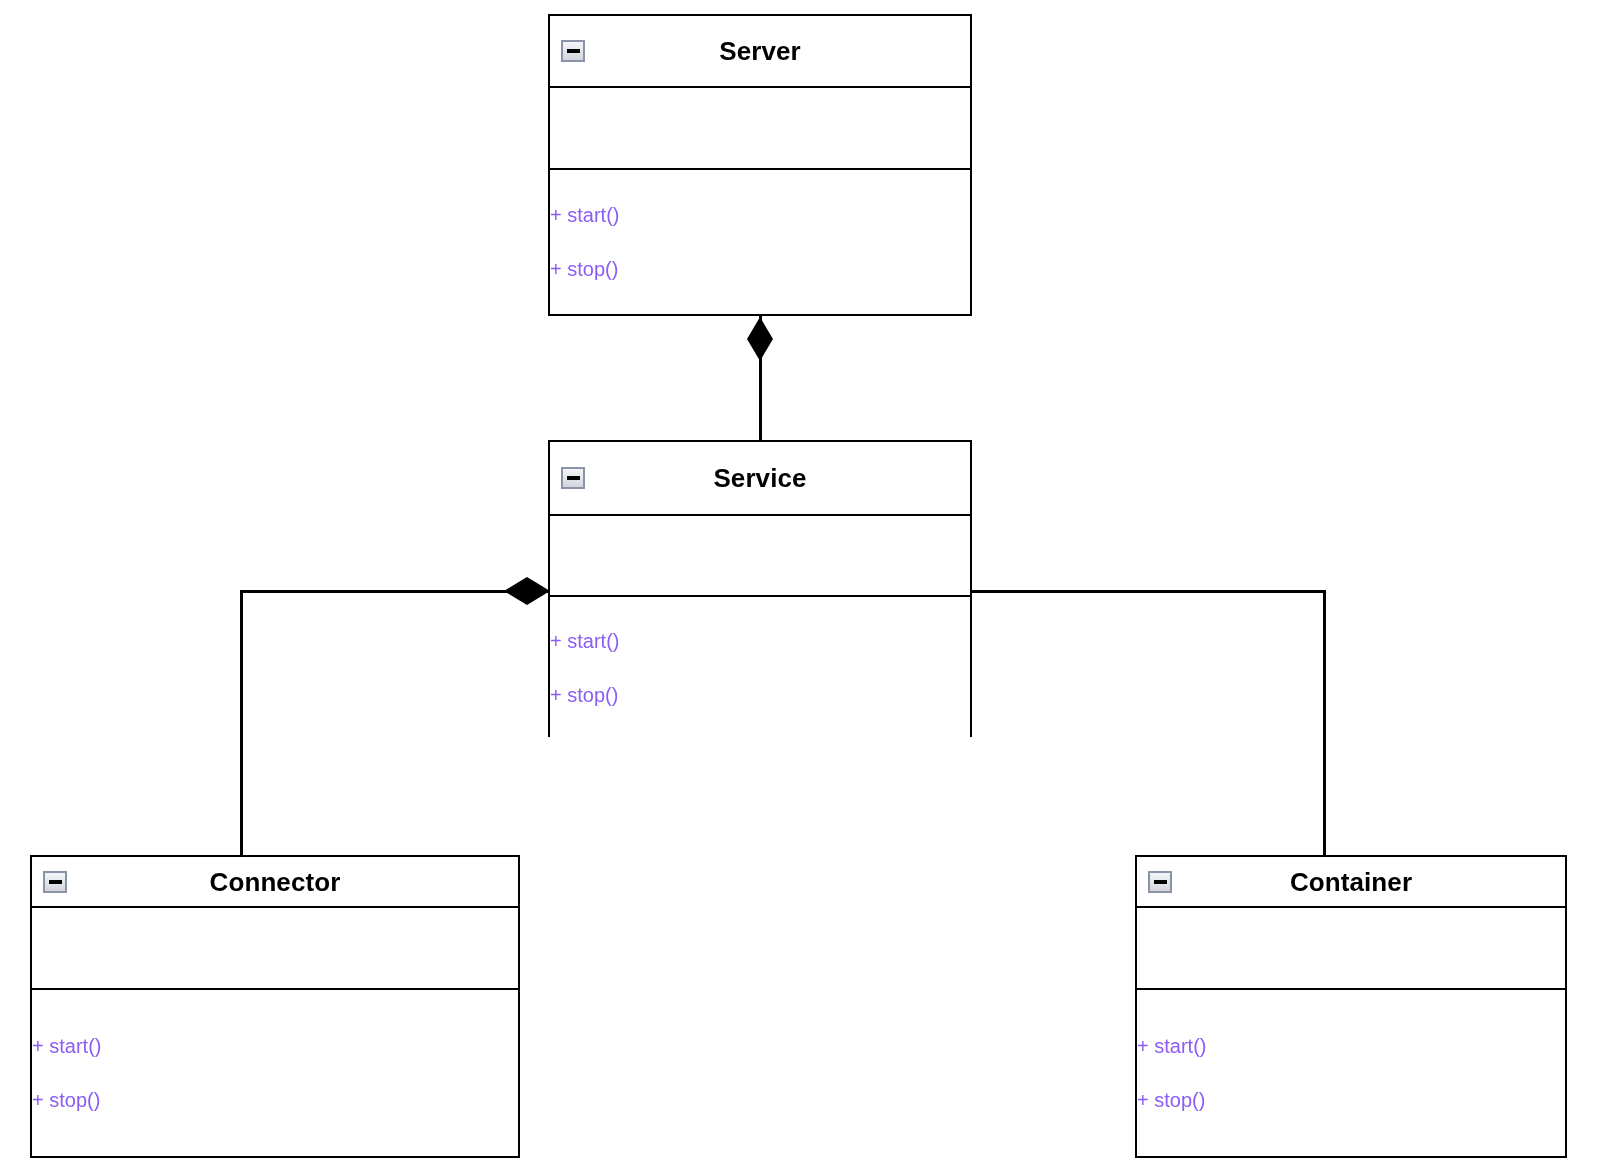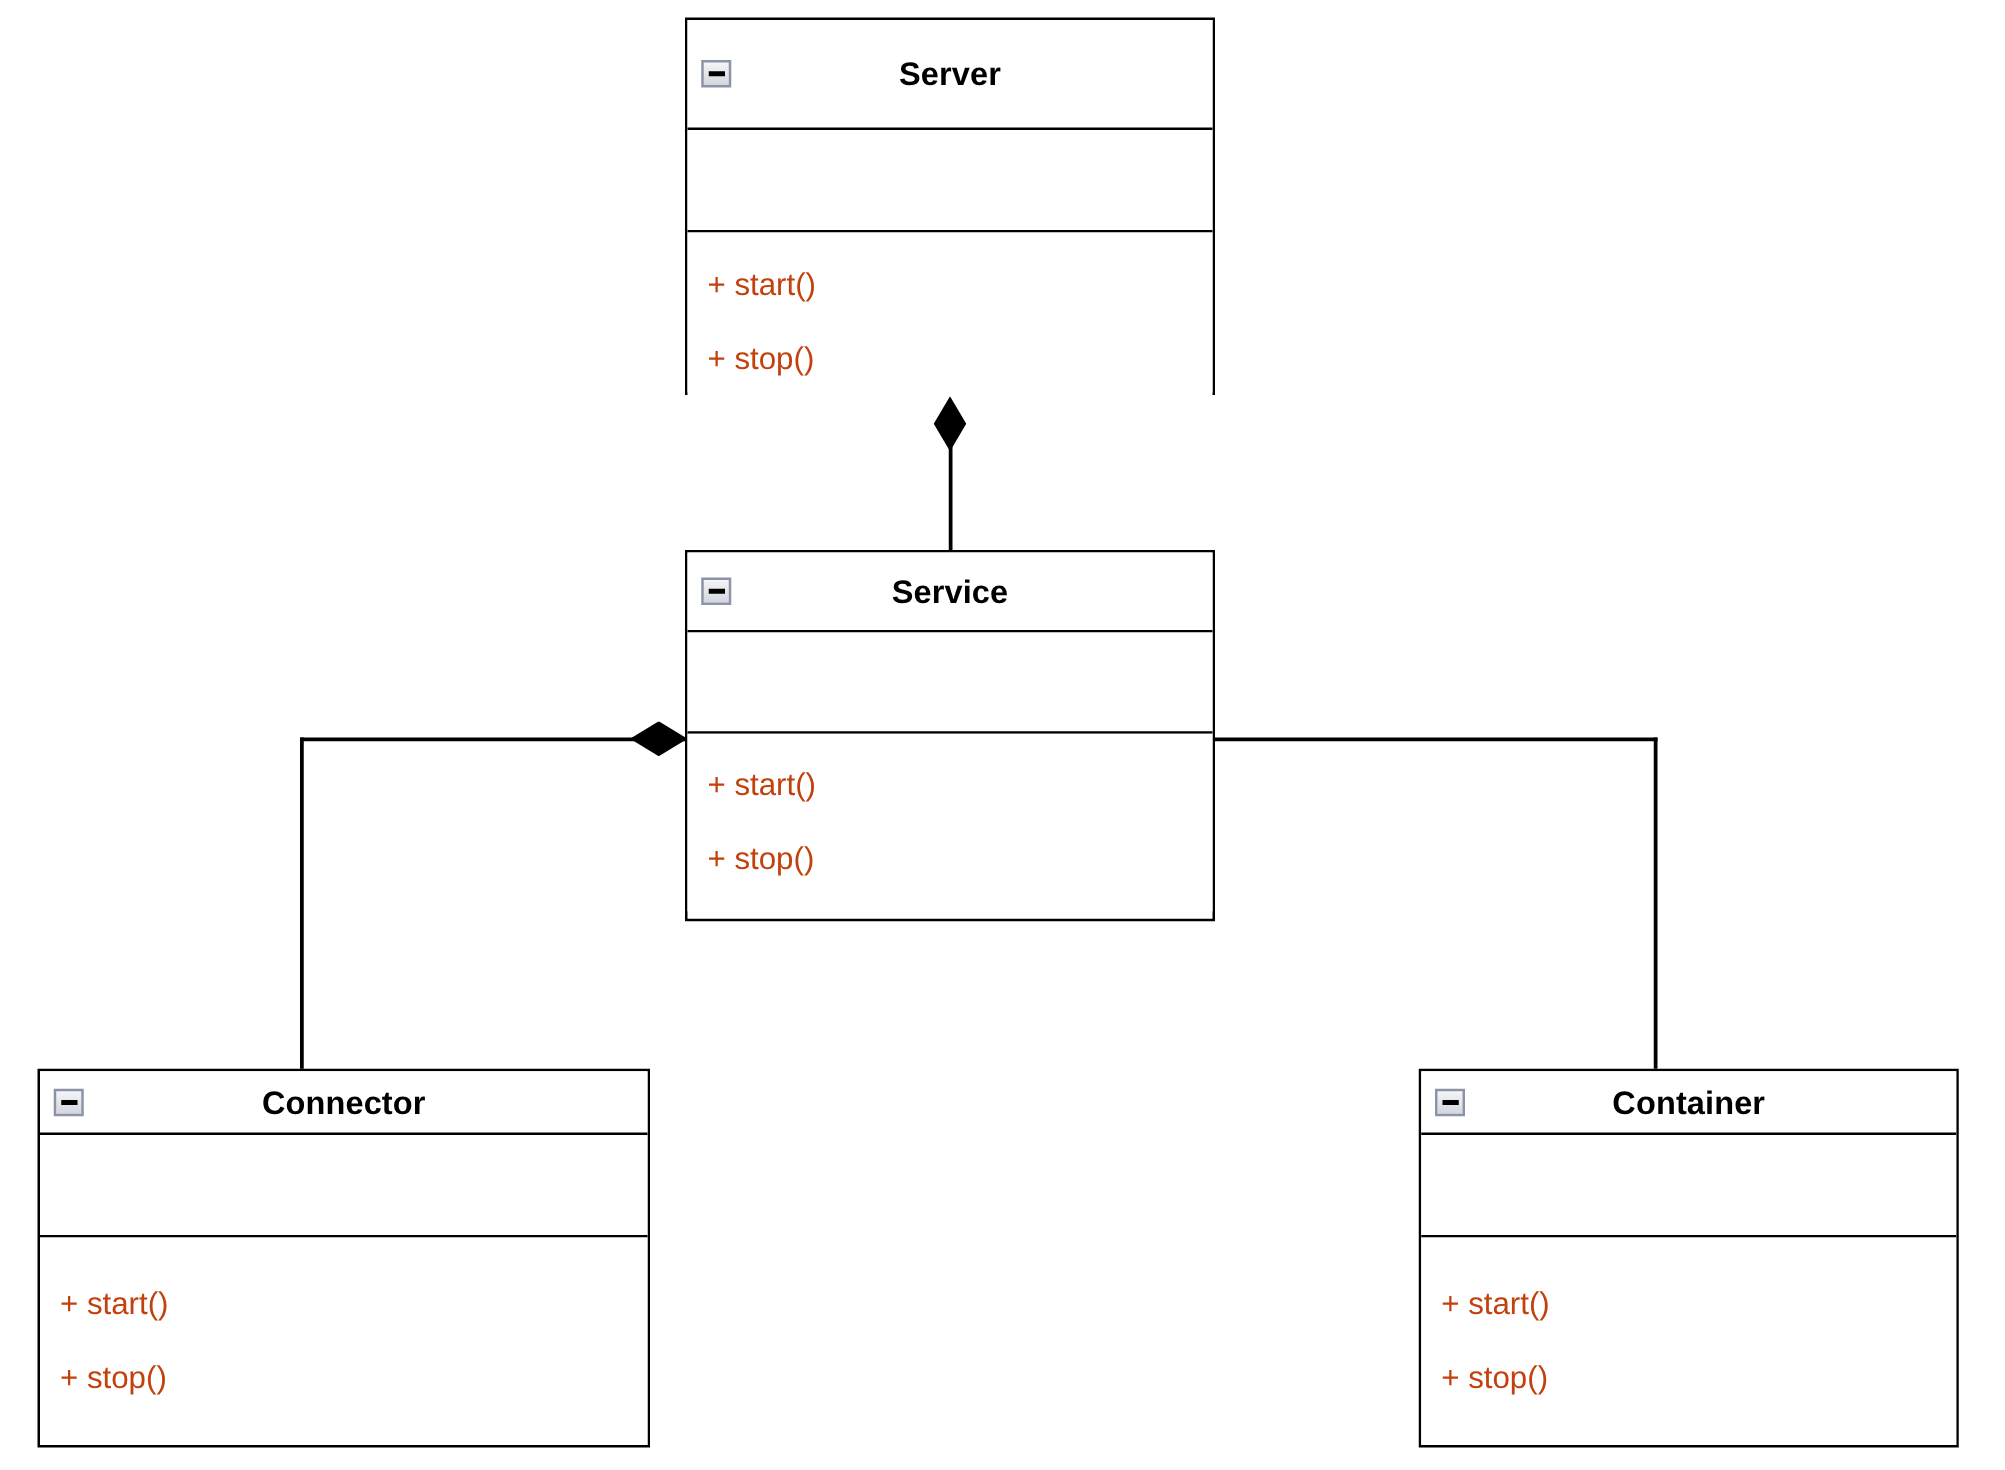--- a/index.html
+++ b/index.html
@@ -83,24 +83,23 @@
   }
 
   
   .uml-operations {
     background: #ffffff;
     display: flex;
     flex-direction: column;
     justify-content: center;
   }
   .uml-operation {
-    font-size: 25px;
-    color: #c2410c;
+    font-size: 20px;
+    color: #8b5cf6;
     line-height: 1;
-    padding-left: 16px;
     white-space: nowrap;
   }
 
   
   .edge-line {
     position: absolute;
     background: #000000;
     z-index: 2;
   }
   .edge-h { height: 3px; }
@@ -134,35 +133,35 @@
   <div class="composition-diamond diamond-vertical" style="left:747px; top:317px;"></div>
 
   <div class="edge-line edge-h" style="left:240px; top:590px; width:310px;"></div>
   <div class="edge-line edge-v" style="left:240px; top:590px; height:267px;"></div>
   <div class="composition-diamond diamond-horizontal" style="left:504px; top:577px;"></div>
 
   <div class="edge-line edge-h" style="left:969px; top:590px; width:357px;"></div>
   <div class="edge-line edge-v" style="left:1323px; top:590px; height:267px;"></div>
 
   <div class="uml-class" style="left:548px; top:14px; width:424px; height:302px;">
-    <div class="uml-compartment uml-header divider-below" style="height:88px;">
+    <div class="uml-compartment uml-header divider-below" style="height:72px;">
       <div class="collapse-toggle">
         <span class="minus-bar"></span>
       </div>
       <div class="uml-class-name">Server</div>
     </div>
     <div class="uml-compartment uml-attributes divider-below" style="height:82px;"></div>
     <div class="uml-compartment uml-operations" style="height:144px;">
       <div class="uml-operation" style="margin-bottom:34px;">+ start()</div>
       <div class="uml-operation">+ stop()</div>
     </div>
   </div>
 
   <div class="uml-class" style="left:548px; top:440px; width:424px; height:297px;">
-    <div class="uml-compartment uml-header divider-below" style="height:64px;">
+    <div class="uml-compartment uml-header divider-below" style="height:74px;">
       <div class="collapse-toggle">
         <span class="minus-bar"></span>
       </div>
       <div class="uml-class-name">Service</div>
     </div>
     <div class="uml-compartment uml-attributes divider-below" style="height:81px;"></div>
     <div class="uml-compartment uml-operations" style="height:142px;">
       <div class="uml-operation" style="margin-bottom:34px;">+ start()</div>
       <div class="uml-operation">+ stop()</div>
     </div>

